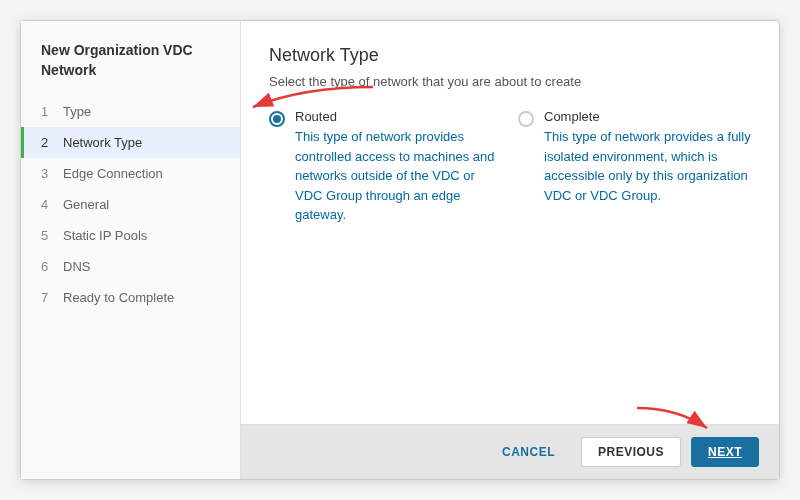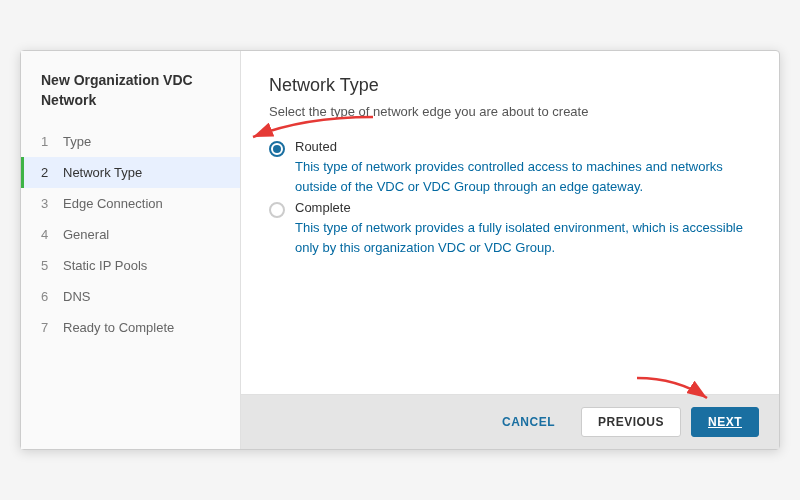--- a/index.html
+++ b/index.html
@@ -8,21 +8,21 @@
       background: #f5f5f5;
       display: flex;
       align-items: center;
       justify-content: center;
       width: 800px;
       height: 500px;
       overflow: hidden;
     }
     .dialog {
       width: 760px;
-      height: 400px;
+      height: 460px;
       background: #fff;
       border: 1px solid #ccc;
       border-radius: 4px;
       display: flex;
       flex-direction: column;
       box-shadow: 0 2px 12px rgba(0,0,0,0.15);
     }
     .dialog-body {
       display: flex;
       flex: 1;
@@ -86,22 +86,22 @@
       color: #333;
       margin-bottom: 8px;
     }
     .main-subtitle {
       font-size: 13px;
       color: #555;
       margin-bottom: 20px;
     }
     .option-group {
       display: flex;
-      flex-direction: column;
-      gap: 4px;
+      flex-direction: row;
+      gap: 16px;
     }
     .option-item {
       display: flex;
       align-items: flex-start;
       gap: 10px;
     }
     .radio-btn {
       width: 16px;
       height: 16px;
       border-radius: 50%;
@@ -230,21 +230,21 @@
         <defs>
           <marker id="arrowhead" markerWidth="8" markerHeight="6" refX="8" refY="3" orient="auto">
             <polygon points="0 0, 8 3, 0 6" fill="#e53935"></polygon>
           </marker>
         </defs>
         <path d="M 150 10 Q 80 10 30 30" stroke="#e53935" stroke-width="2.5" fill="none" marker-end="url(#arrowhead)"></path>
       </svg>
 
       <div class="main-content">
         <div class="main-title">Network Type</div>
-        <div class="main-subtitle">Select the type of network edge you are about to create</div>
+        <div class="main-subtitle">Select the type of network that you are about to create</div>
 
         <div class="option-group" id="option-group">
             <div class="option-item">
               <div class="radio-btn selected"></div>
               <div class="option-text">
                 <div class="option-label">Routed</div>
                 <div class="option-desc">This type of network provides controlled access to machines and networks outside of the VDC or VDC Group through an edge gateway.</div>
               </div>
             </div>
             <div class="option-item">

